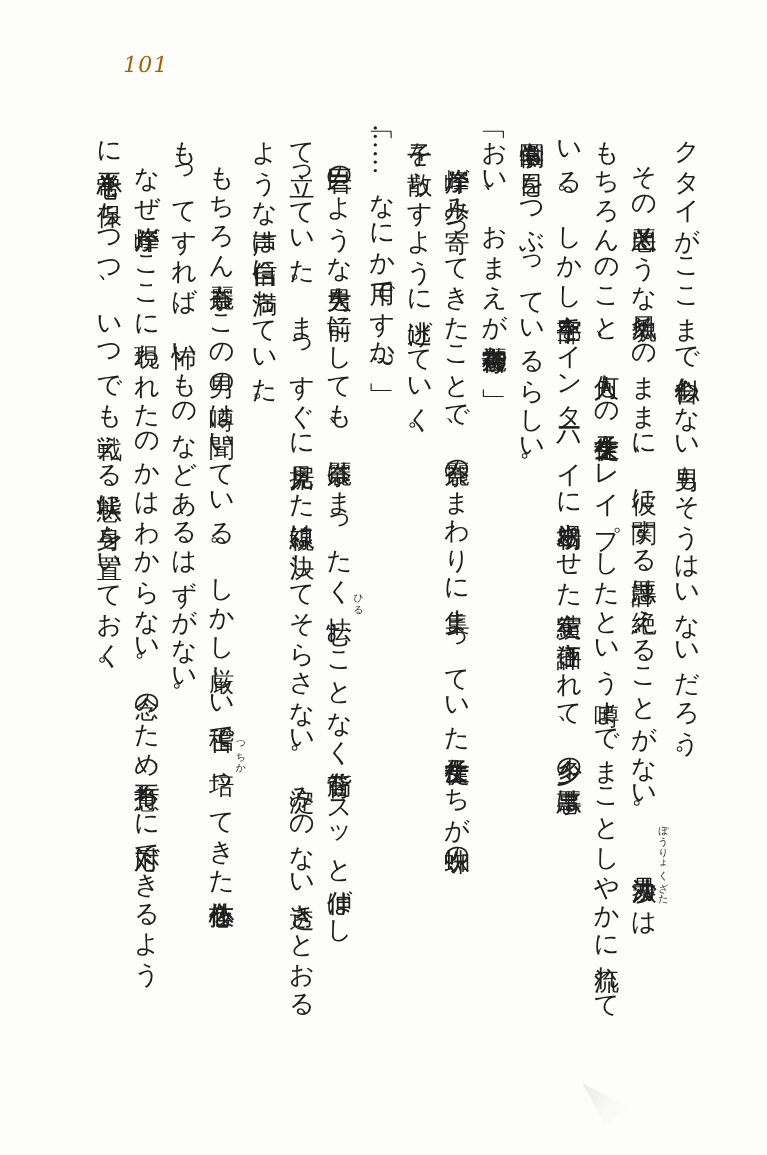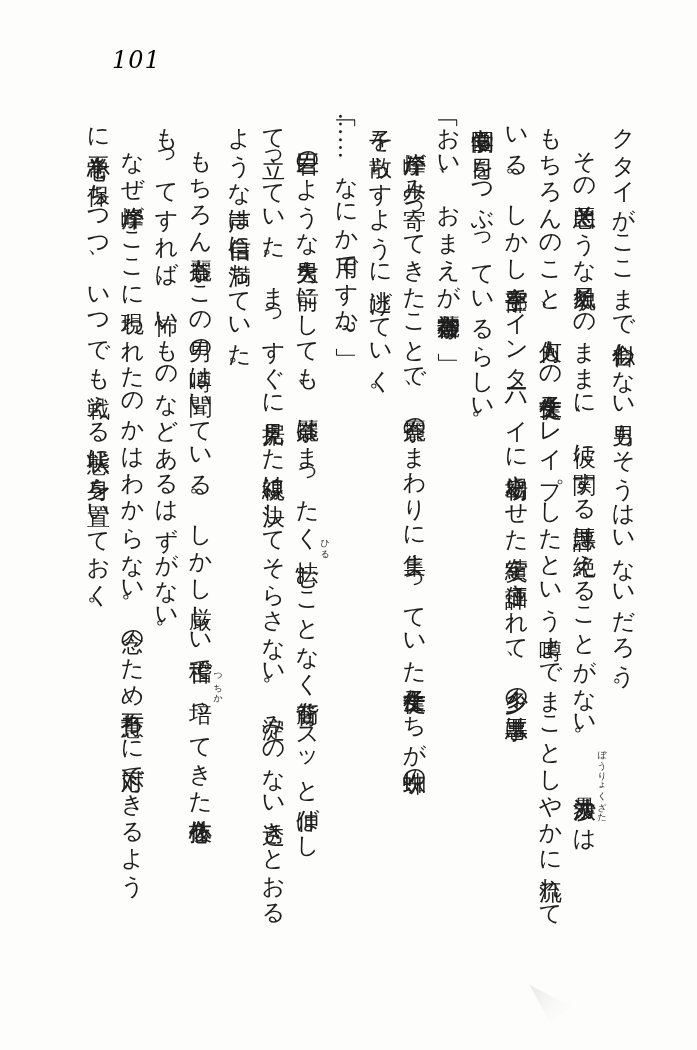--- a/index.html
+++ b/index.html
@@ -12,23 +12,23 @@
     width: 697px;
     height: 1050px;
     background: #fdfdfc;
     overflow: hidden;
     font-family: "DejaVu Serif", "Liberation Serif", serif;
   }
   .page-number {
     position: absolute;
     top: 46px;
     left: 112px;
-    font-size: 24px;
+    font-size: 20px;
     font-style: italic;
-    color: #000000;
+    color: #a16207;
     letter-spacing: 1px;
   }
   .text-block {
     position: absolute;
     top: 112px;
     right: 56px;
     height: 912px;
     writing-mode: vertical-rl;
     text-orientation: mixed;
     font-size: 23px;

